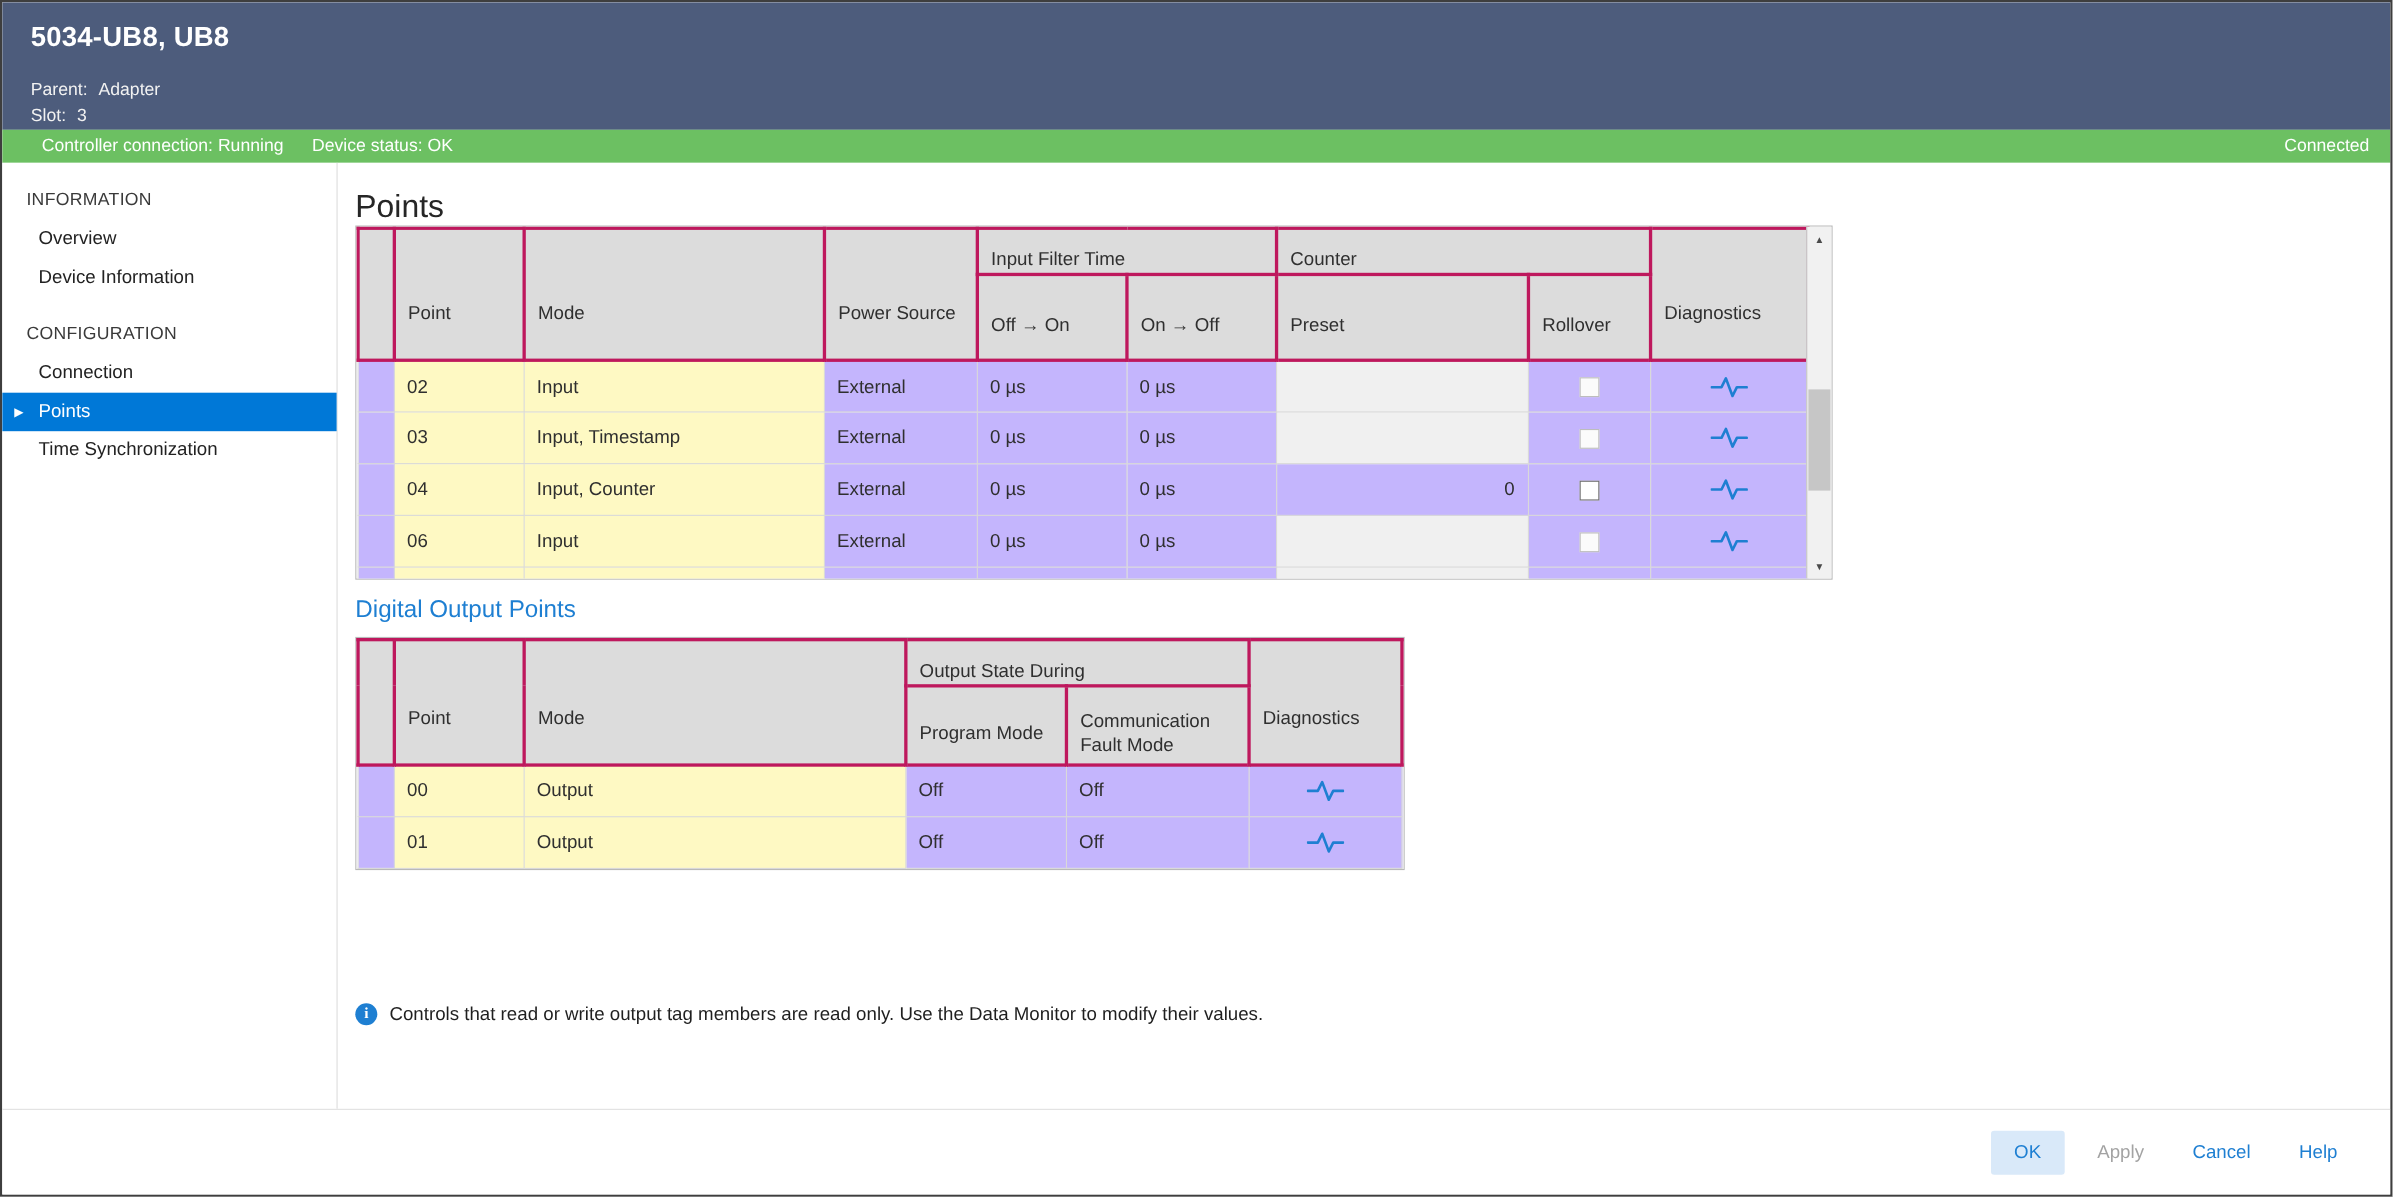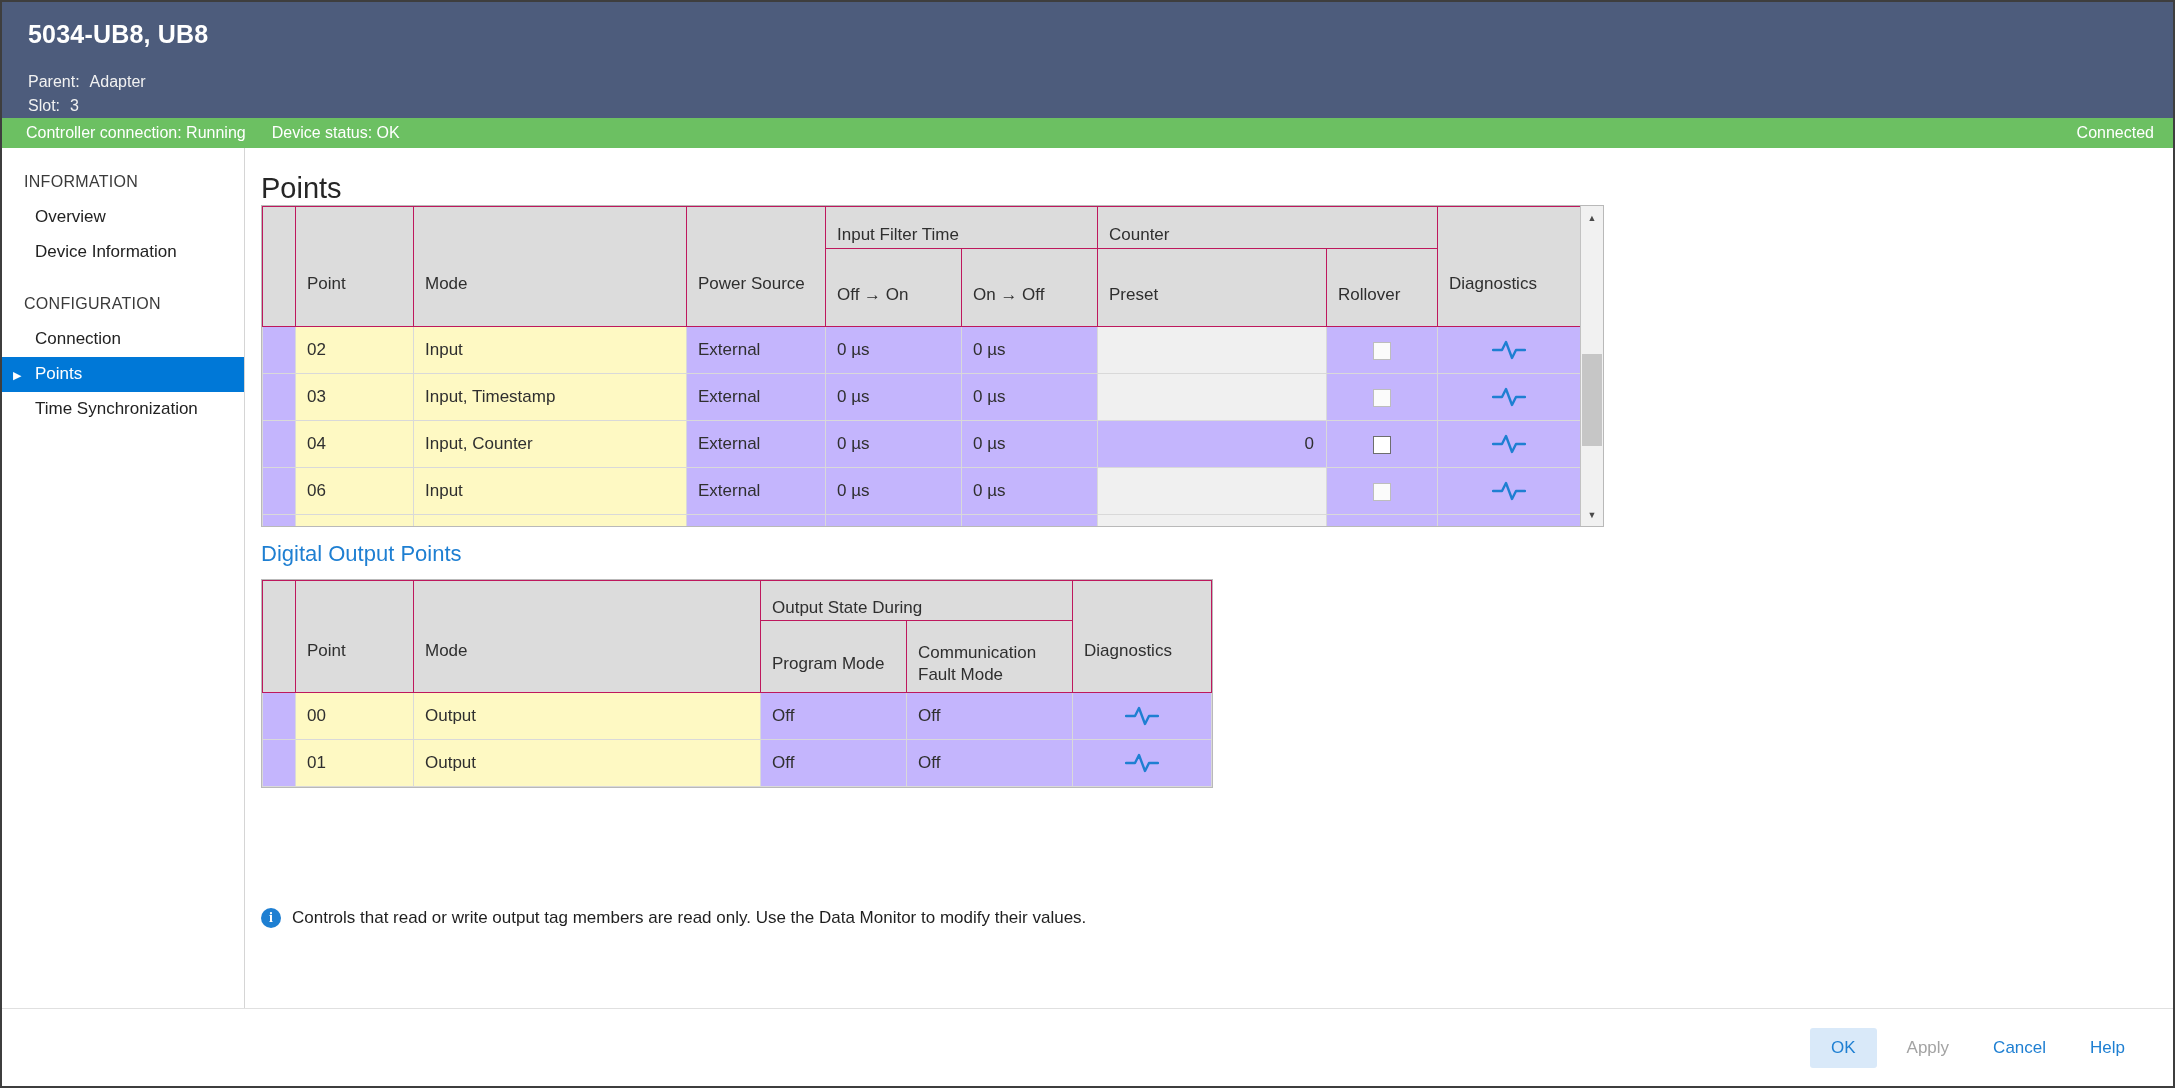--- a/index.html
+++ b/index.html
@@ -8,49 +8,49 @@
   .window{width:2175px;height:1088px;border:2px solid #3e3e3e;background:#fff;display:flex;flex-direction:column;overflow:hidden}
 
   
   .titlebar{height:116px;background:#4d5c7c;color:#fff;padding:18px 0 0 26px;flex:none}
   .titlebar .title{font-size:25px;font-weight:700;letter-spacing:.2px}
   .titlebar .sub{font-size:16px;margin-top:24px;color:#f2f2f2}
   .titlebar .sub + .sub{margin-top:6px}
   .sub .lbl{margin-right:10px}
 
   
-  .statusbar{height:30px;background:#6cc062;color:#fff;font-size:16px;display:flex;align-items:center;padding:0 19px 0 24px;flex:none}
+  .statusbar{height:30px;background:#6cc062;color:#fff;font-size:16px;display:flex;align-items:center;padding:0 19px 0 36px;flex:none}
   .statusbar .dev{margin-left:26px}
   .statusbar .right{margin-left:auto}
 
   .body-row{flex:1;display:flex;min-height:0}
 
   
-  .sidebar{width:243px;border-right:1px solid #d5d5d5;padding-top:16px;flex:none;background:#fff}
+  .sidebar{width:305px;border-right:1px solid #d5d5d5;padding-top:16px;flex:none;background:#fff}
   .nav-section{margin-bottom:16px}
   .nav-header{font-size:16px;color:#3a3a3a;padding:9px 0 9px 22px;letter-spacing:.3px}
   .nav-item{font-size:17px;color:#222;padding:7px 0 8px 33px;position:relative;cursor:pointer;white-space:nowrap}
   .nav-item.selected{background:#0078d7;color:#fff}
   .nav-item .marker{display:none;position:absolute;left:11px;top:50%;transform:translateY(-50%);font-size:11px}
   .nav-item.selected .marker{display:block}
 
   
   .main{flex:1;padding:24px 0 0 16px;overflow:hidden;background:#fff}
   .page-title{font-size:29px;color:#262626;font-weight:400}
   .section-title{font-size:22px;color:#1e7fd2;font-weight:400;margin:24px 0 14px 0}
   .section-title.second{margin-top:14px;margin-bottom:12px}
 
   
   .tbl-wrap{position:relative;border:1px solid #b9b9b9;background:#fff}
   .tbl-wrap.inputs{width:1343px;height:322px;overflow:hidden}
   .tbl-wrap.outputs{display:inline-block}
   table{border-collapse:collapse;table-layout:fixed}
   .inputs table{width:1318px}
   .outputs table{width:949px}
-  thead th{background:#dcdcdc;border:1px solid #be185d;text-align:left;padding:16px 6px 0 11px;vertical-align:middle;font-size:17px;font-weight:400;color:#2f2f2f;line-height:1.35}
+  thead th{background:#dcdcdc;border:3px solid #be185d;text-align:left;padding:16px 6px 0 11px;vertical-align:middle;font-size:17px;font-weight:400;color:#2f2f2f;line-height:1.35}
   .inputs tr.h1{height:42px}
   .inputs tr.h2{height:78px}
   .inputs th.span2{padding-top:36px}
   .outputs tr.h1{height:36px}
   .outputs tr.h2{height:72px}
   .outputs th.span2{padding-top:30px}
   tbody td{height:47px;background:#c4b5fd;border:1px solid #d9d9d9;padding:0 6px 0 11px;font-size:17px;color:#2f2f2f;vertical-align:middle}
   td.gray{background:#fef9c3}
   td.preset{text-align:right;padding-right:12px}
   td.preset:empty{background:#f0f0f0}

